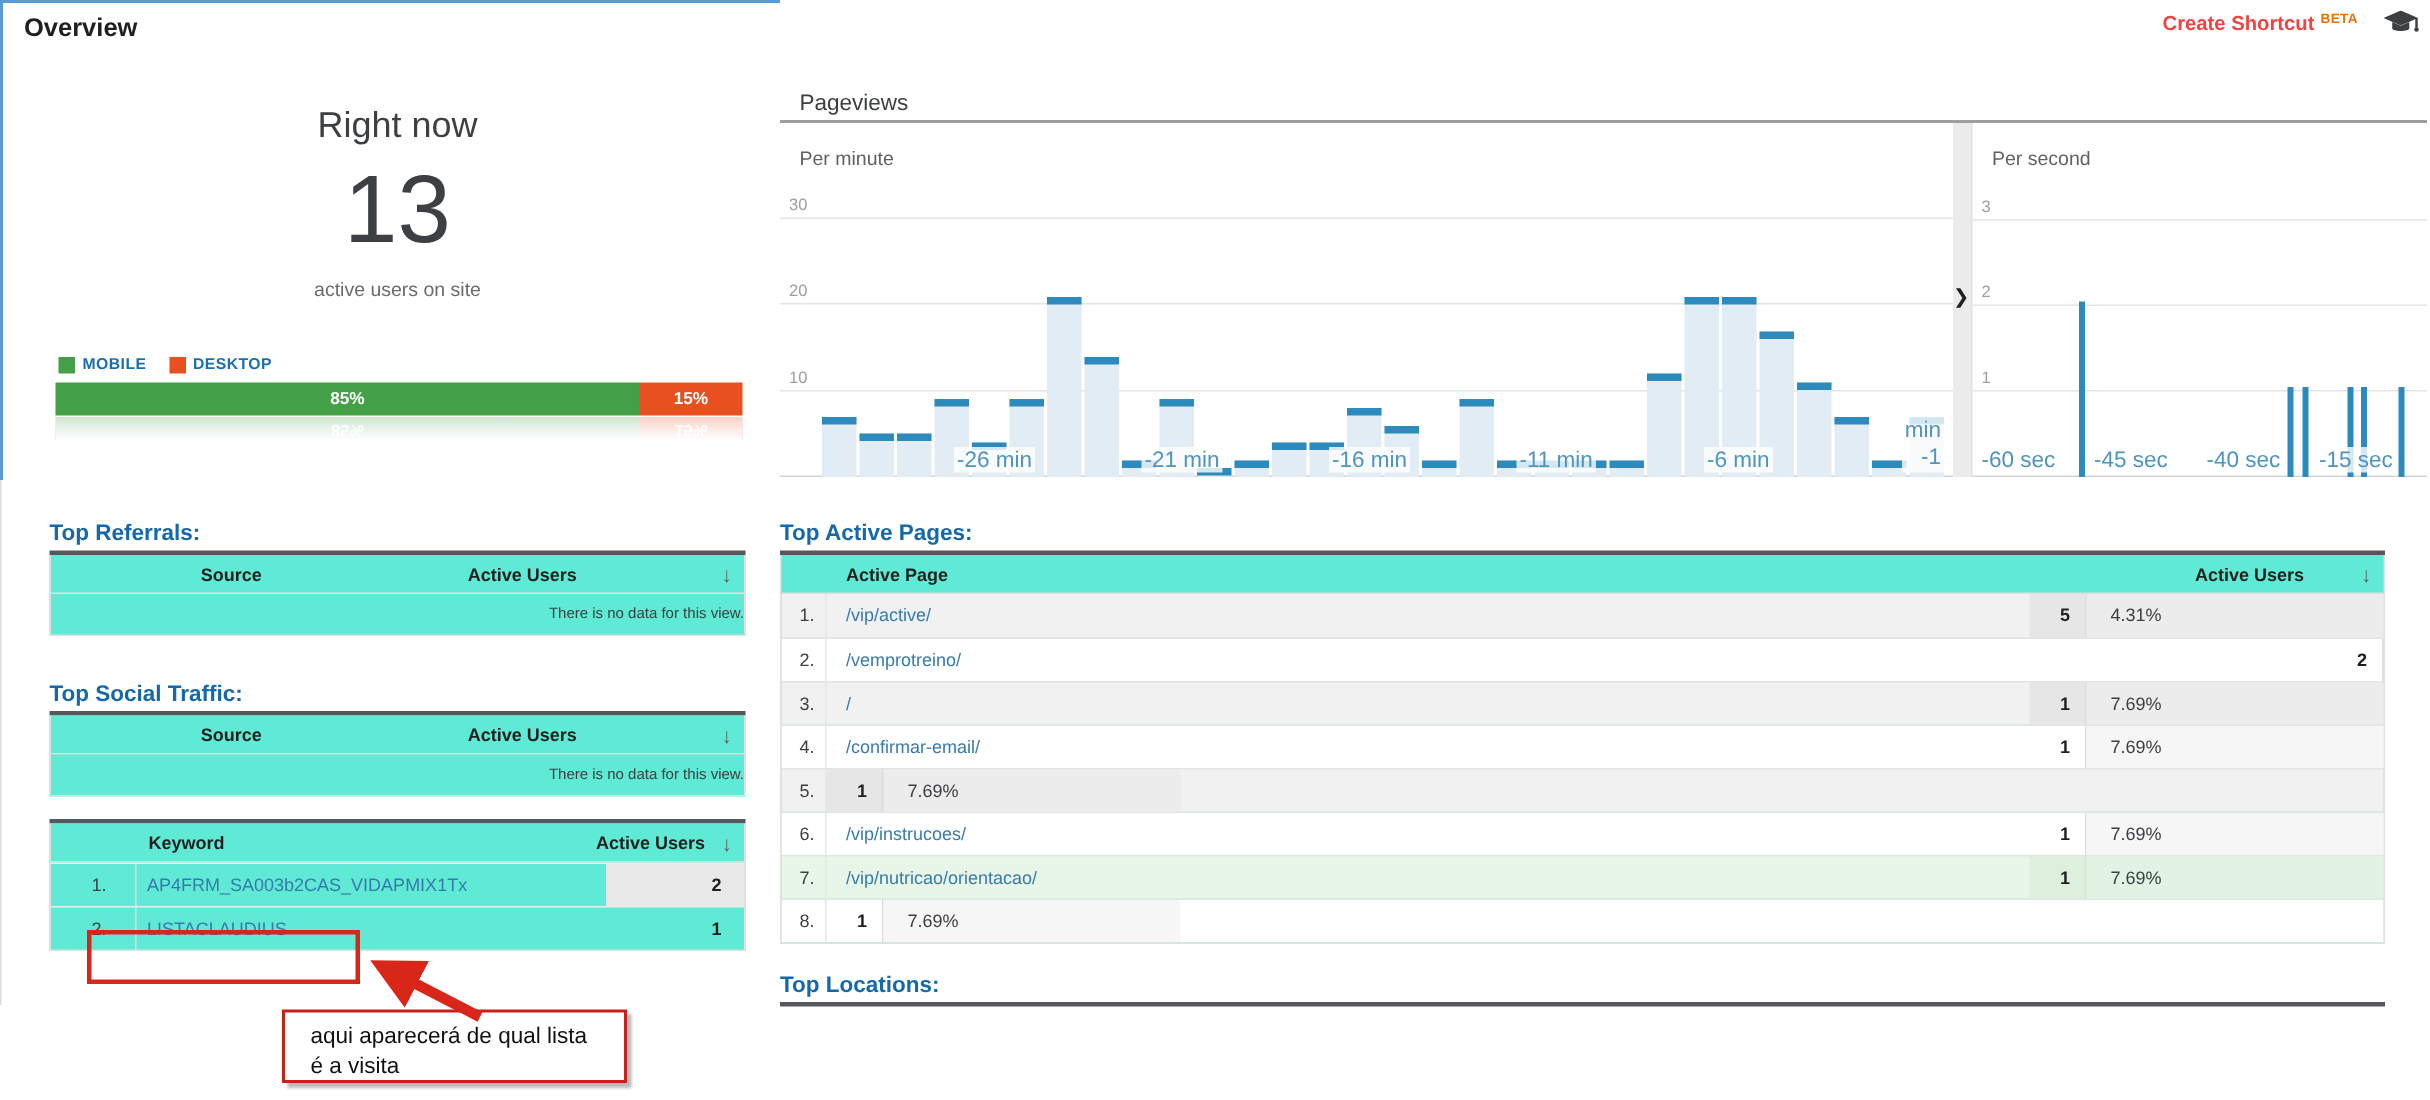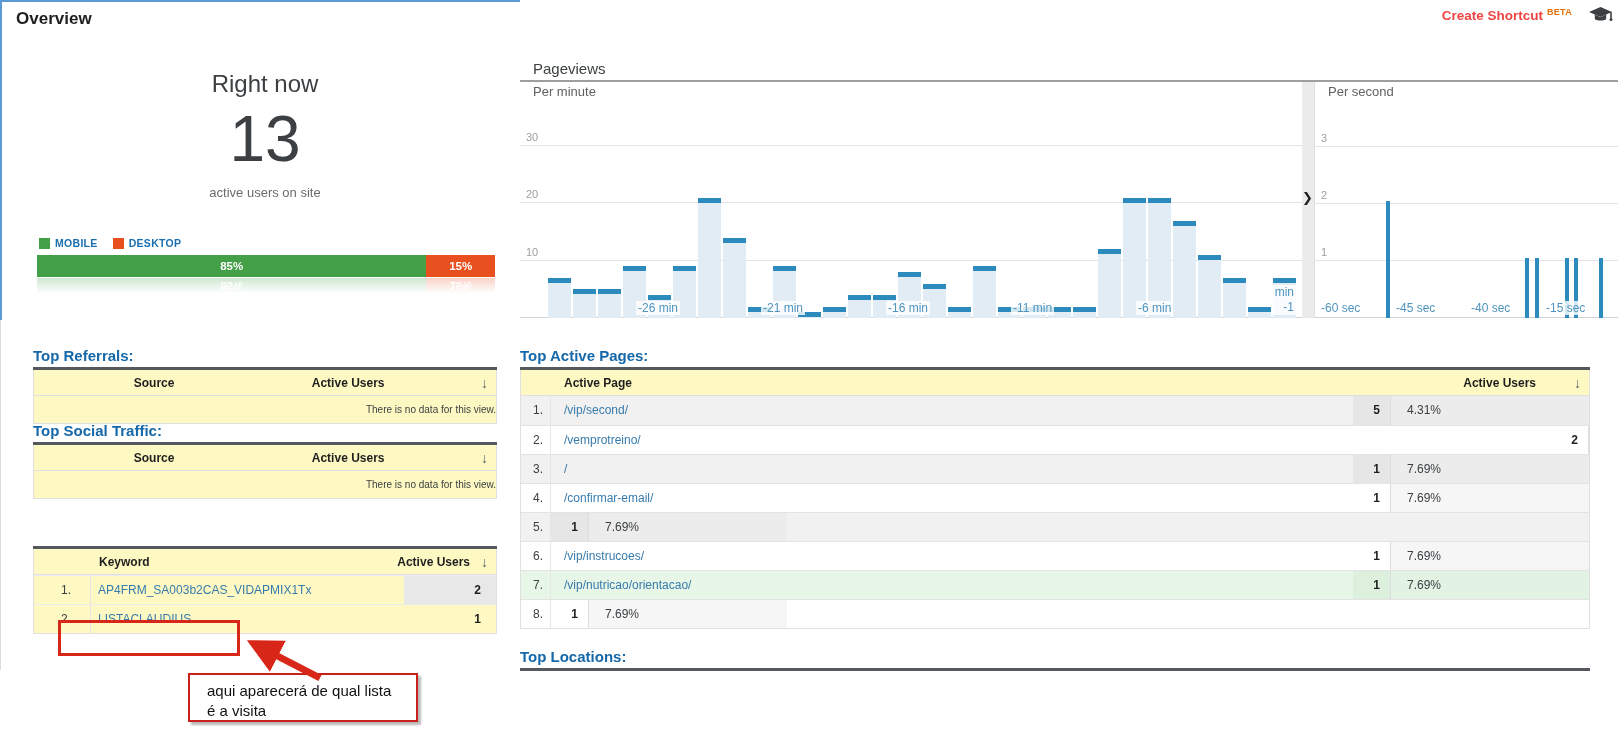--- a/index.html
+++ b/index.html
@@ -30,21 +30,21 @@
   .devseg { display:flex; align-items:center; justify-content:center; color:#fff; font-size:11.5px; font-weight:bold; }
   .devbar-reflect { position:absolute; left:37px; top:278px; width:458px; height:16px; display:flex; opacity:.45; }
   .reflect-cover { position:absolute; left:37px; top:278px; width:458px; height:17px;
      background:linear-gradient(to bottom, rgba(255,255,255,.45), #fff 90%); }
 
   
   .lsec { position:absolute; left:33px; width:464px; }
   .rsec { position:absolute; left:520px; width:1070px; }
   .sec-heading { font-size:15px; font-weight:bold; color:#1568a9; padding-bottom:3px; }
   .sec-rule { height:3px; background:#55595e; }
-  .ga-table { border:1px solid #e0e0e0; border-top:none; background:#fef9c3; font-size:12px; }
+  .ga-table { border:1px solid #e0e0e0; border-top:none; background:#5eead4; font-size:12px; }
   .thead { position:relative; height:26px; border-bottom:1px solid #e0e0e0; font-weight:bold; color:#1f1f1f; }
   .thead span { line-height:26px; }
   .sort-arrow { position:absolute; right:8px; top:0; color:#5f6368; font-size:14px; cursor:pointer; }
   .empty-row { height:27px; line-height:27px; text-align:right; color:#3c4043; font-size:10px; }
   a.blue-link { color:#377bac; text-decoration:none; cursor:pointer; }
 
   
   .hdr-source { position:absolute; left:0; width:52%; text-align:center; }
   .hdr-users-c { position:absolute; left:46%; width:44%; text-align:center; }
 
@@ -76,27 +76,27 @@
 
   
   .pv-title { position:absolute; left:533px; top:60px; font-size:15px; color:#3c4043; }
   .pv-rule { position:absolute; left:520px; top:80px; width:1098px; height:2px; background:#9e9e9e; }
   .chart-row { position:absolute; left:520px; top:82px; width:1098px; height:236px; display:flex; }
   .plot { position:relative; height:236px; }
   .plot-minute { width:782px; }
   .chart-divider { width:12px; background:#ebebeb; position:relative; cursor:pointer; }
   .chart-divider .chev { position:absolute; left:0px; top:108px; font-size:13px; font-weight:bold; color:#202124; }
   .plot-second { width:304px; border-left:1px solid #e0e0e0; }
-  .plot-label { position:absolute; left:13px; top:2px; font-size:13px; color:#616161; z-index:5; }
+  .plot-label { position:absolute; left:13px; top:16px; font-size:13px; color:#616161; z-index:5; }
   .gridline { position:absolute; left:0; right:0; height:1px; background:#e4e4e4; }
   .gridlab { position:absolute; left:6px; font-size:11px; color:#9e9e9e; }
   .baseline { position:absolute; left:0; right:0; bottom:0; height:1px; background:#cfd4d9; }
   .bar-m { position:absolute; bottom:0; width:23px; background:#e1ecf4; border-top:5px solid #2c8abc; z-index:1; }
   .bar-s { position:absolute; bottom:0; width:4px; background:#2c8abc; z-index:1; }
-  .xtick { position:absolute; bottom:3px; font-size:12px; color:#4f94bf; z-index:2;
+  .xtick { position:absolute; bottom:3px; font-size:15px; color:#4f94bf; z-index:2;
      background:rgba(255,255,255,.8); padding:0 2px; white-space:pre; }
   .xtick-last { text-align:right; line-height:1.25; }
 
   
   .anno-rect { position:absolute; left:58px; top:620px; width:182px; height:36px;
      border:3px solid #d82718; z-index:10; }
   .anno-box { position:absolute; left:188px; top:673px; width:230px; height:49px;
      background:#fff; border:2px solid #c9201a; box-shadow:3px 3px 2px rgba(0,0,0,.28);
      padding:6px 8px 0 17px; font-size:15px; color:#111; line-height:1.3; z-index:10; }
   .anno-arrow { position:absolute; left:0; top:0; z-index:11; pointer-events:none; }
@@ -237,21 +237,21 @@
     <div class="ga-table">
       <div class="thead">
         <span class="hdr-source">Source</span>
         <span class="hdr-users-c">Active Users</span>
         <span class="sort-arrow">↓</span>
       </div>
       <div class="empty-row">There is no data for this view.</div>
     </div>
   </div>
 
-  <div class="lsec" style="top:422px;">
+  <div class="lsec" style="top:454px;">
     <div class="sec-heading">Top Social Traffic:</div>
     <div class="sec-rule"></div>
     <div class="ga-table">
       <div class="thead">
         <span class="hdr-source">Source</span>
         <span class="hdr-users-c">Active Users</span>
         <span class="sort-arrow">↓</span>
       </div>
       <div class="empty-row">There is no data for this view.</div>
     </div>
@@ -283,21 +283,21 @@
     <div class="sec-rule"></div>
     <div class="ga-table">
       <div class="thead">
         <span class="hdr-activepage">Active Page</span>
         <span style="position:absolute; right:53px;">Active Users</span>
         <span class="sort-arrow">↓</span>
       </div>
       <div id="ap-rows">
           <div class="aprow row-odd">
             <span class="rank">1.</span>
-            <span class="pg"><a class="blue-link">/vip/second/</a></span>
+            <span class="pg"><a class="blue-link">/vip/active/</a></span>
             <span class="cnt">5</span>
             <span class="pctc">4.31%</span>
           </div>
           <div class="aprow row-even">
             <span class="rank">2.</span>
             <span class="pg"><a class="blue-link">/vemprotreino/</a></span>
             <span class="cnt">2</span>
           </div>
           <div class="aprow row-odd">
             <span class="rank">3.</span>

